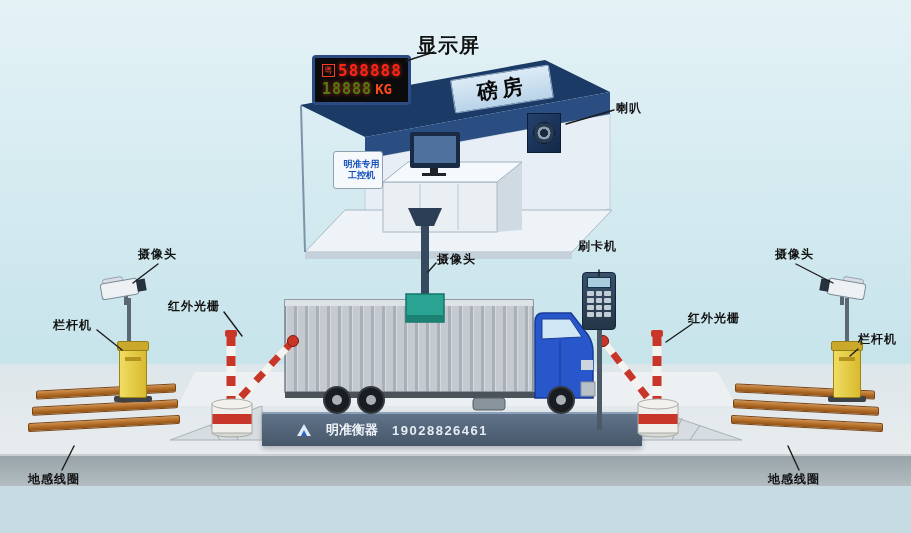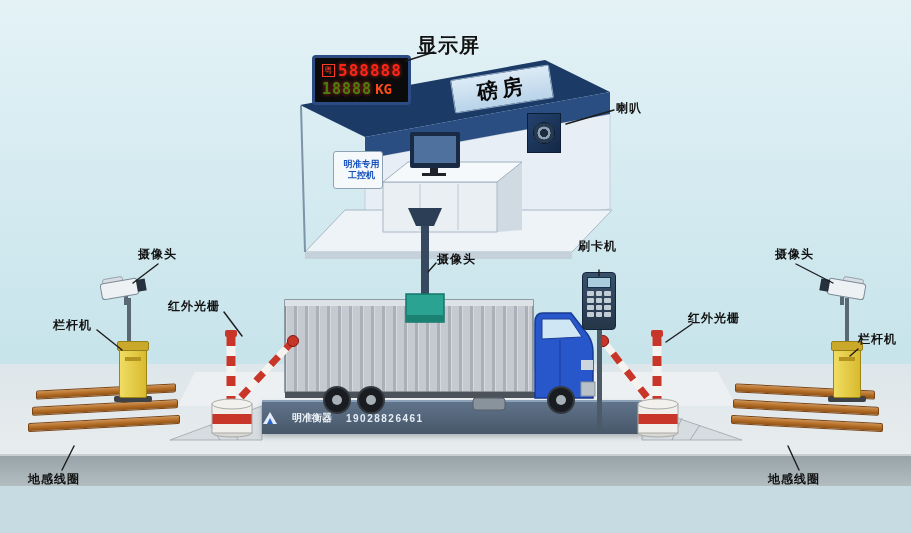--- a/index.html
+++ b/index.html
@@ -43,24 +43,24 @@
     background:#f6f9fb; border:1px solid #8fa2b2; border-radius:3px;
     display:flex; flex-direction:column; align-items:center; justify-content:center;
     font-size:9px; font-weight:bold; color:#1550bc; line-height:11px; text-align:center;padding-left:7px;
   }
   .speaker { position:absolute; left:527px; top:113px; width:34px; height:40px;
     background:linear-gradient(135deg,#24426e,#132846); border:1px solid #0d1d33; }
   .speaker-cone { margin:8px auto 0; width:22px; height:22px; border-radius:50%;
     border:1px solid #0e1c2e;
     background:radial-gradient(circle at 50% 50%, #1d2b3c 0 28%, #8da2b6 30% 45%, #273a50 47% 70%, #90a4b6 72%); }
   .slab {
-    position:absolute; left:262px; top:400px; width:380px; height:34px;
+    position:absolute; left:262px; top:412px; width:380px; height:34px;
     background:linear-gradient(180deg,#60738a,#475769); border-top:2px solid #8ba1b8;
-    display:flex; align-items:center; gap:14px; 
-    color:#eef3f8; font-weight:bold; font-size:10px;
+    display:flex; align-items:center; gap:14px; padding-left:34px;
+    color:#eef3f8; font-weight:bold; font-size:13px;
     box-shadow:0 3px 5px rgba(70,80,90,.35);
   }
   .slab-phone { letter-spacing:1.5px; color:#e4ecf4; }
   .pole { position:absolute; width:4px; background:#5a6874; }
   .cabinet { position:absolute; width:28px; height:52px;
     background:linear-gradient(90deg,#f0dd62,#d9ba2e); border:1px solid #9d8414; border-radius:2px; }
   .cabinet::before { content:""; position:absolute; left:-3px; right:-3px; top:-6px; height:8px;
     background:#c9a82a; border:1px solid #97801a; border-radius:2px; }
   .cabinet::after { content:""; position:absolute; left:5px; top:10px; width:16px; height:4px; background:#b4941f; }
   .cab-base { position:absolute; width:38px; height:6px; background:#3e4246; border-radius:2px; }

